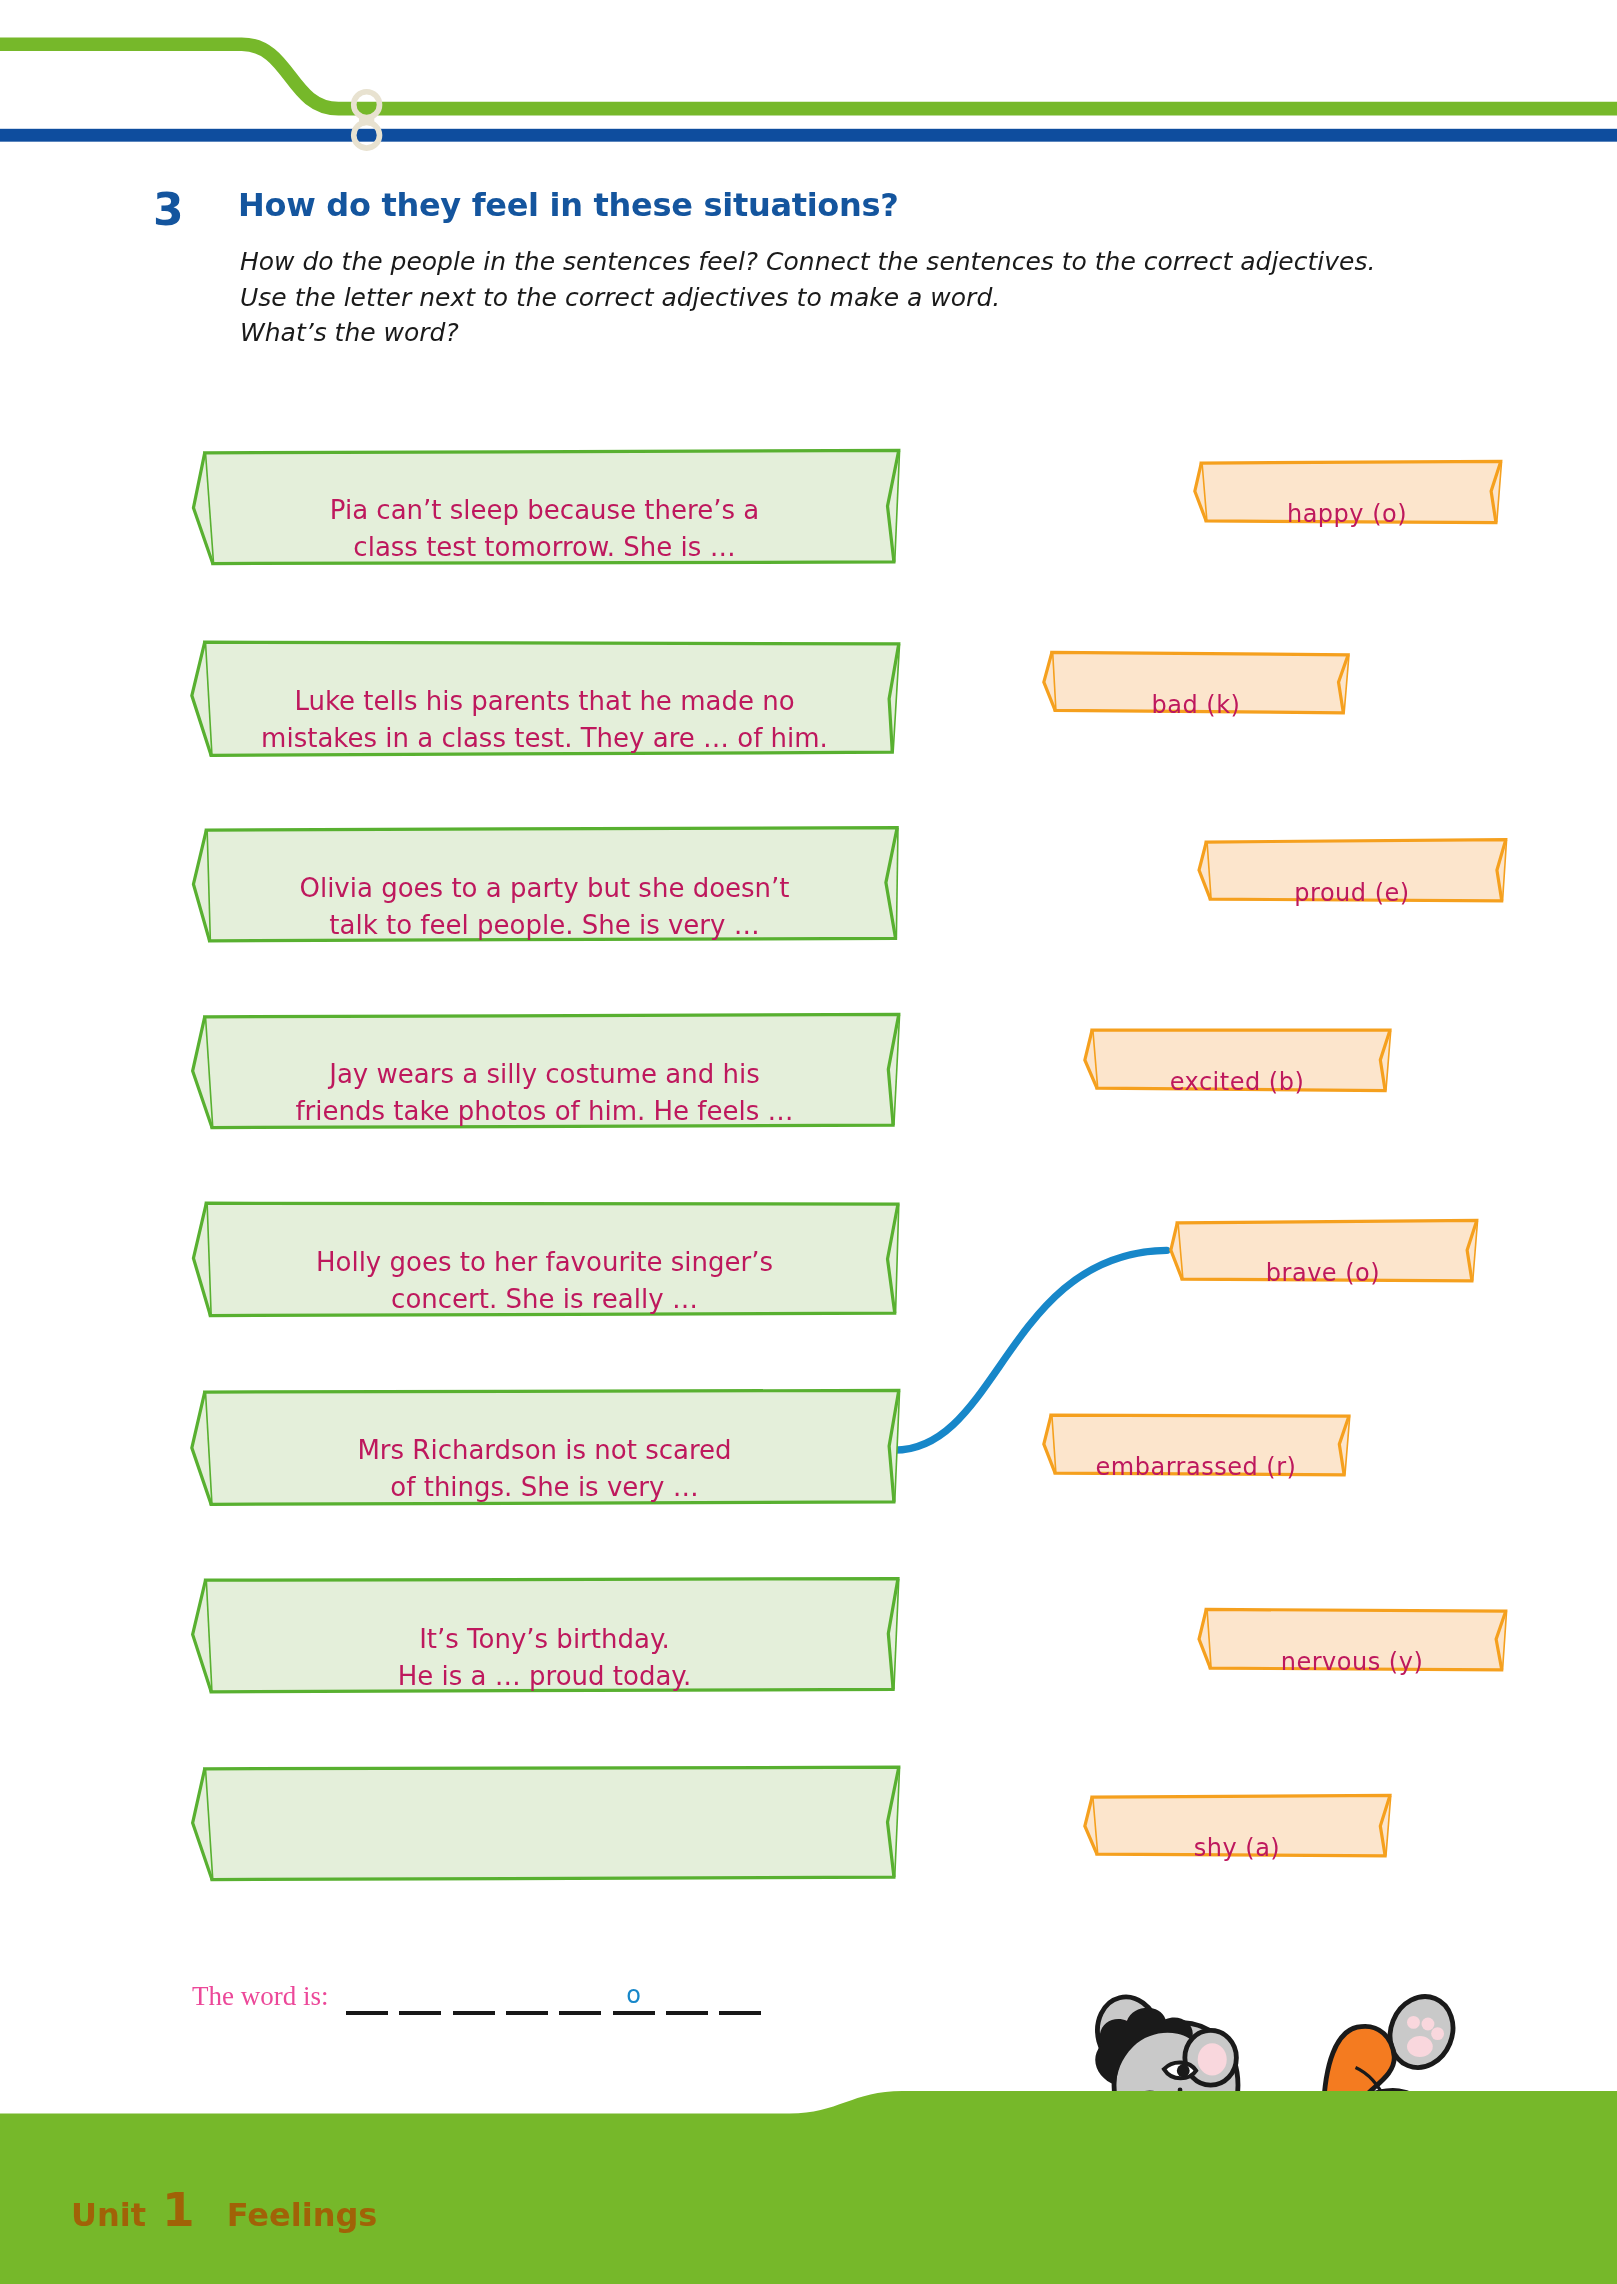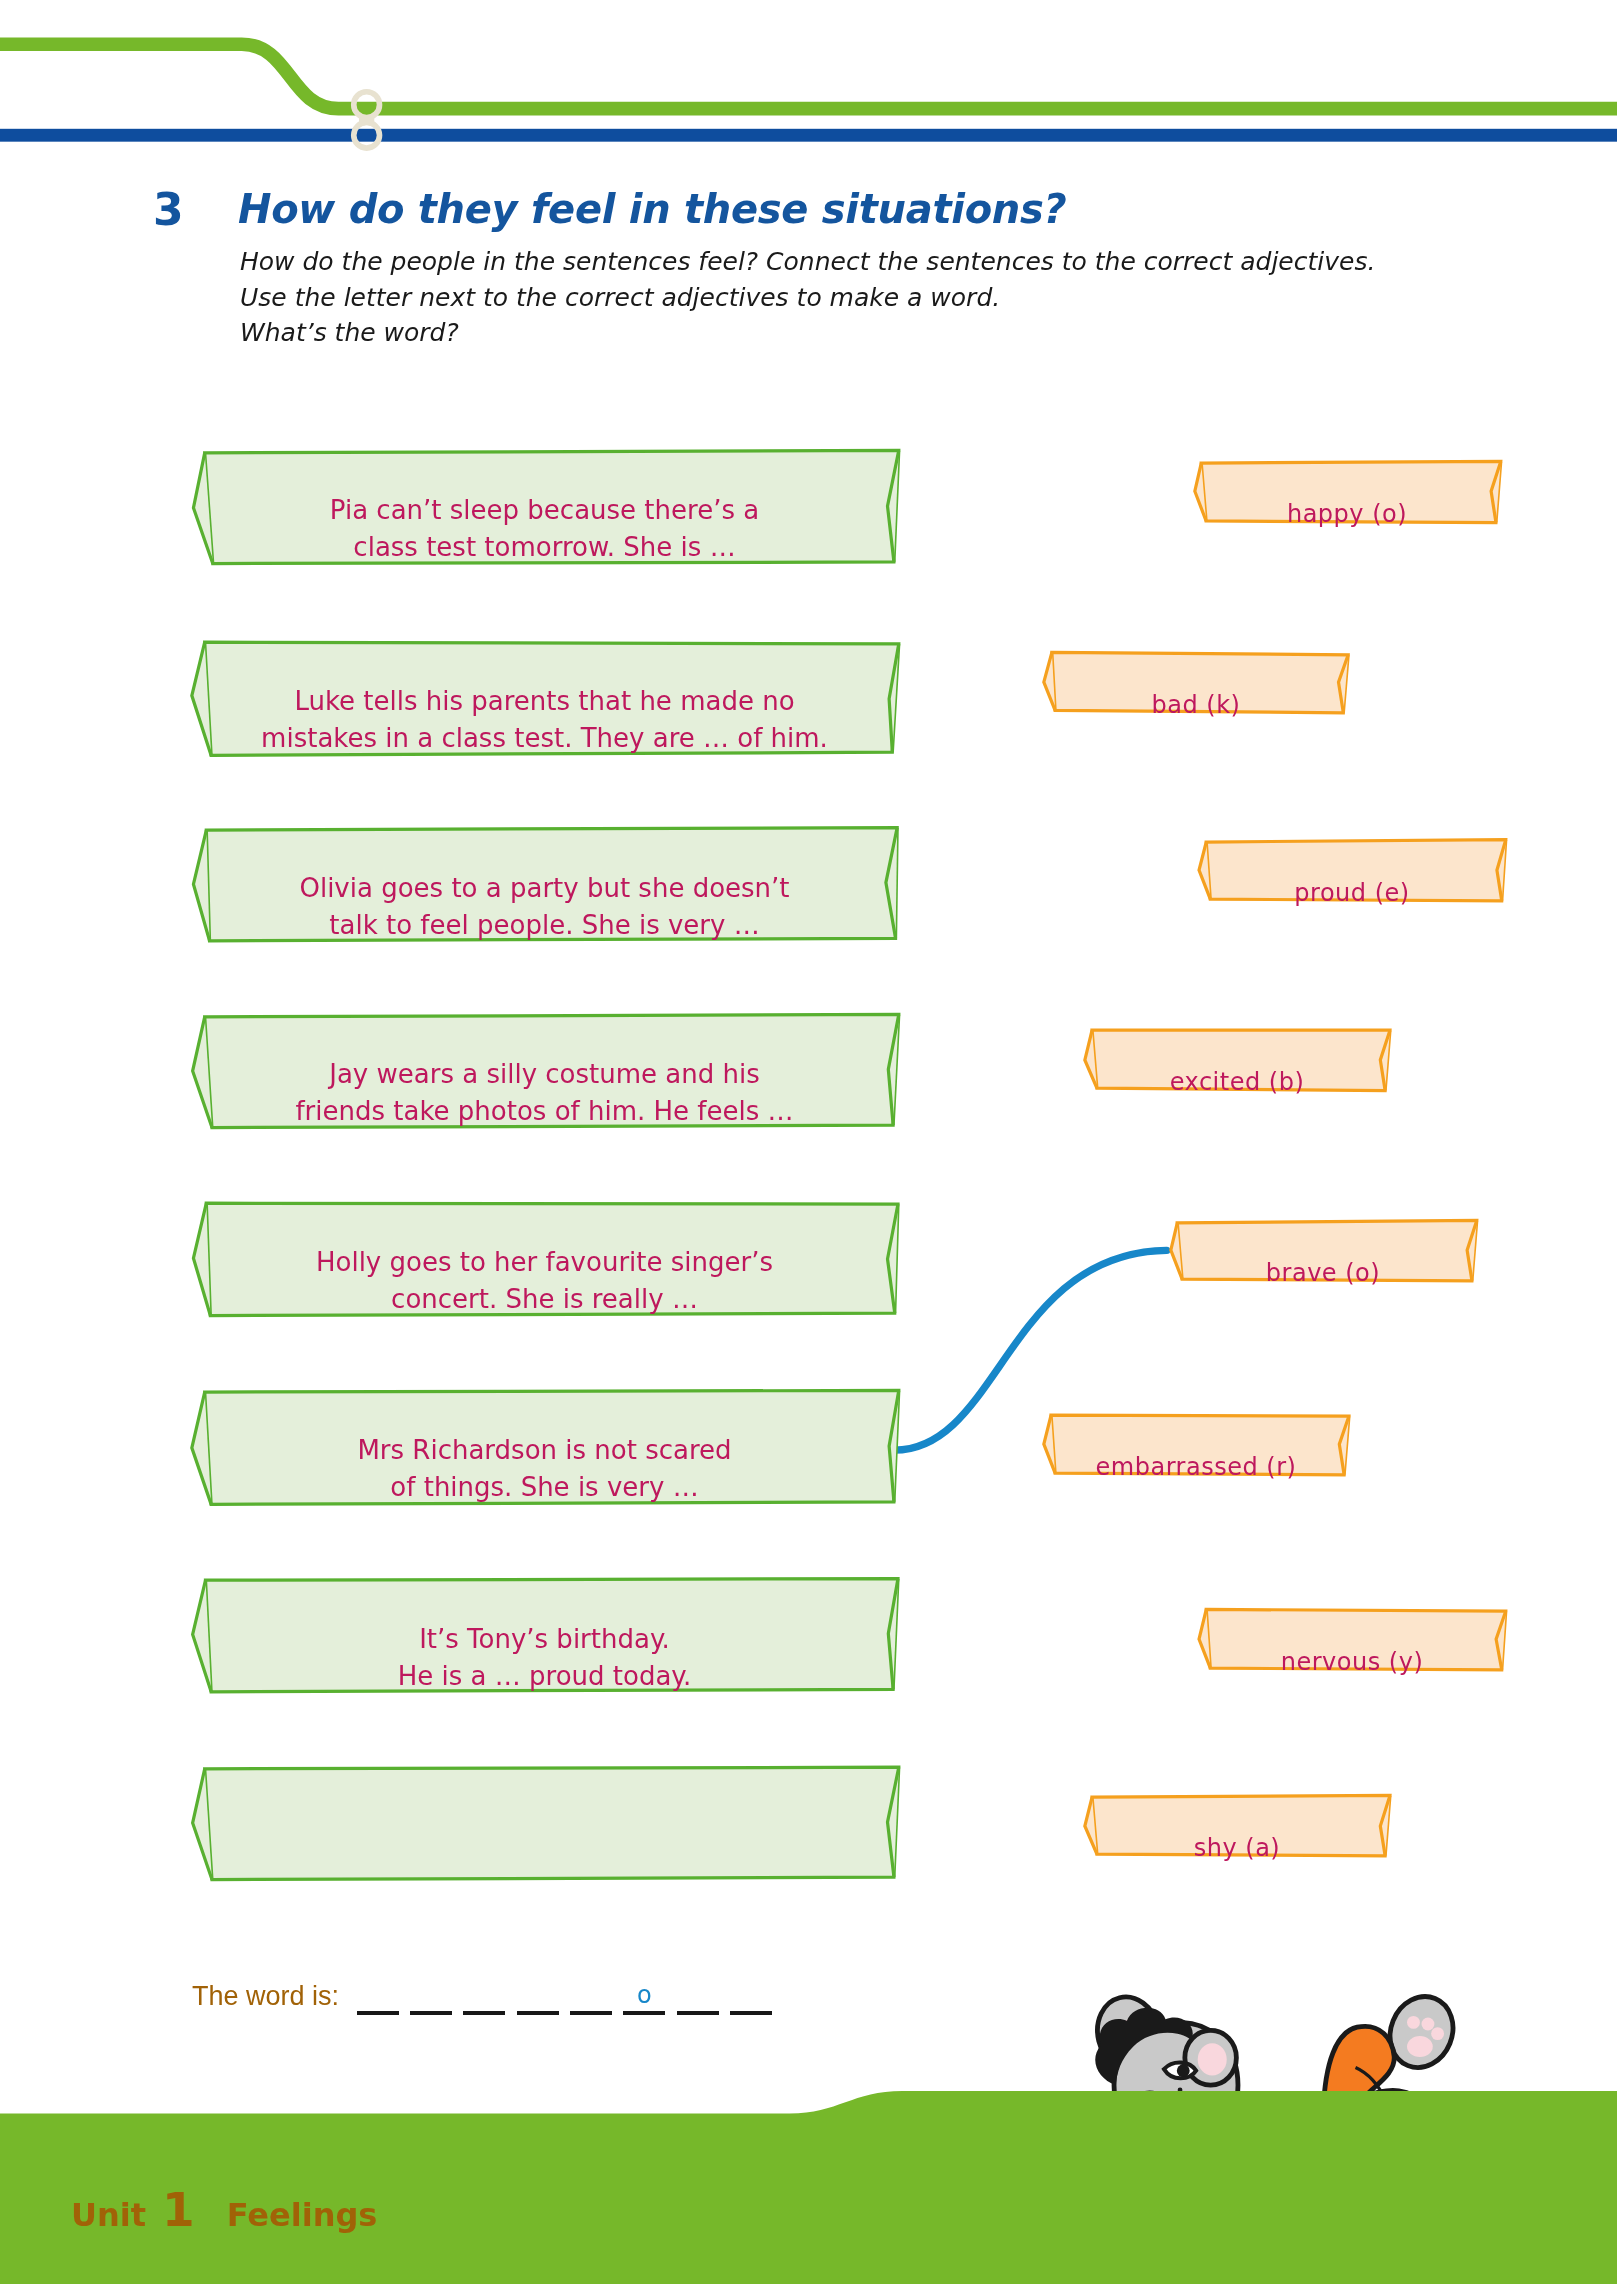--- a/index.html
+++ b/index.html
@@ -36,26 +36,25 @@
     top: 0px;
     font-size: 44px;
     font-weight: bold;
     color: #14559e;
     font-family: "DejaVu Sans", sans-serif;
   }
   #ex-title {
     position: absolute;
     left: 85px;
     top: 1.6px;
-    font-size: 40px;
+    font-size: 32px;
     font-weight: bold;
     color: #14559e;
     letter-spacing: -0.3px;
     font-family: "DejaVu Sans", sans-serif;
-    font-style: italic;
   }
   #ex-instructions {
     position: absolute;
     left: 87px;
     top: 60px;
     font-size: 25px;
     font-style: italic;
     color: #1a1a1a;
     line-height: 1.42;
     font-family: "DejaVu Sans", sans-serif;
@@ -111,22 +110,22 @@
   #word-line {
     position: absolute;
     left: 192px;
     top: 1972px;
     display: flex;
     align-items: flex-end;
     pointer-events: auto;
   }
   #word-label {
     font-size: 27px;
-    color: #a16207;
-    font-family: Liberation Sans, sans-serif;
+    color: #ec4899;
+    font-family: Liberation Serif, serif;
     margin-right: 17.7px;
     padding-bottom: 3.2px;
     white-space: nowrap;
     text-align: right;
   }
   #blanks {
     display: flex;
     align-items: flex-end;
     gap: 11.3px;
   }

